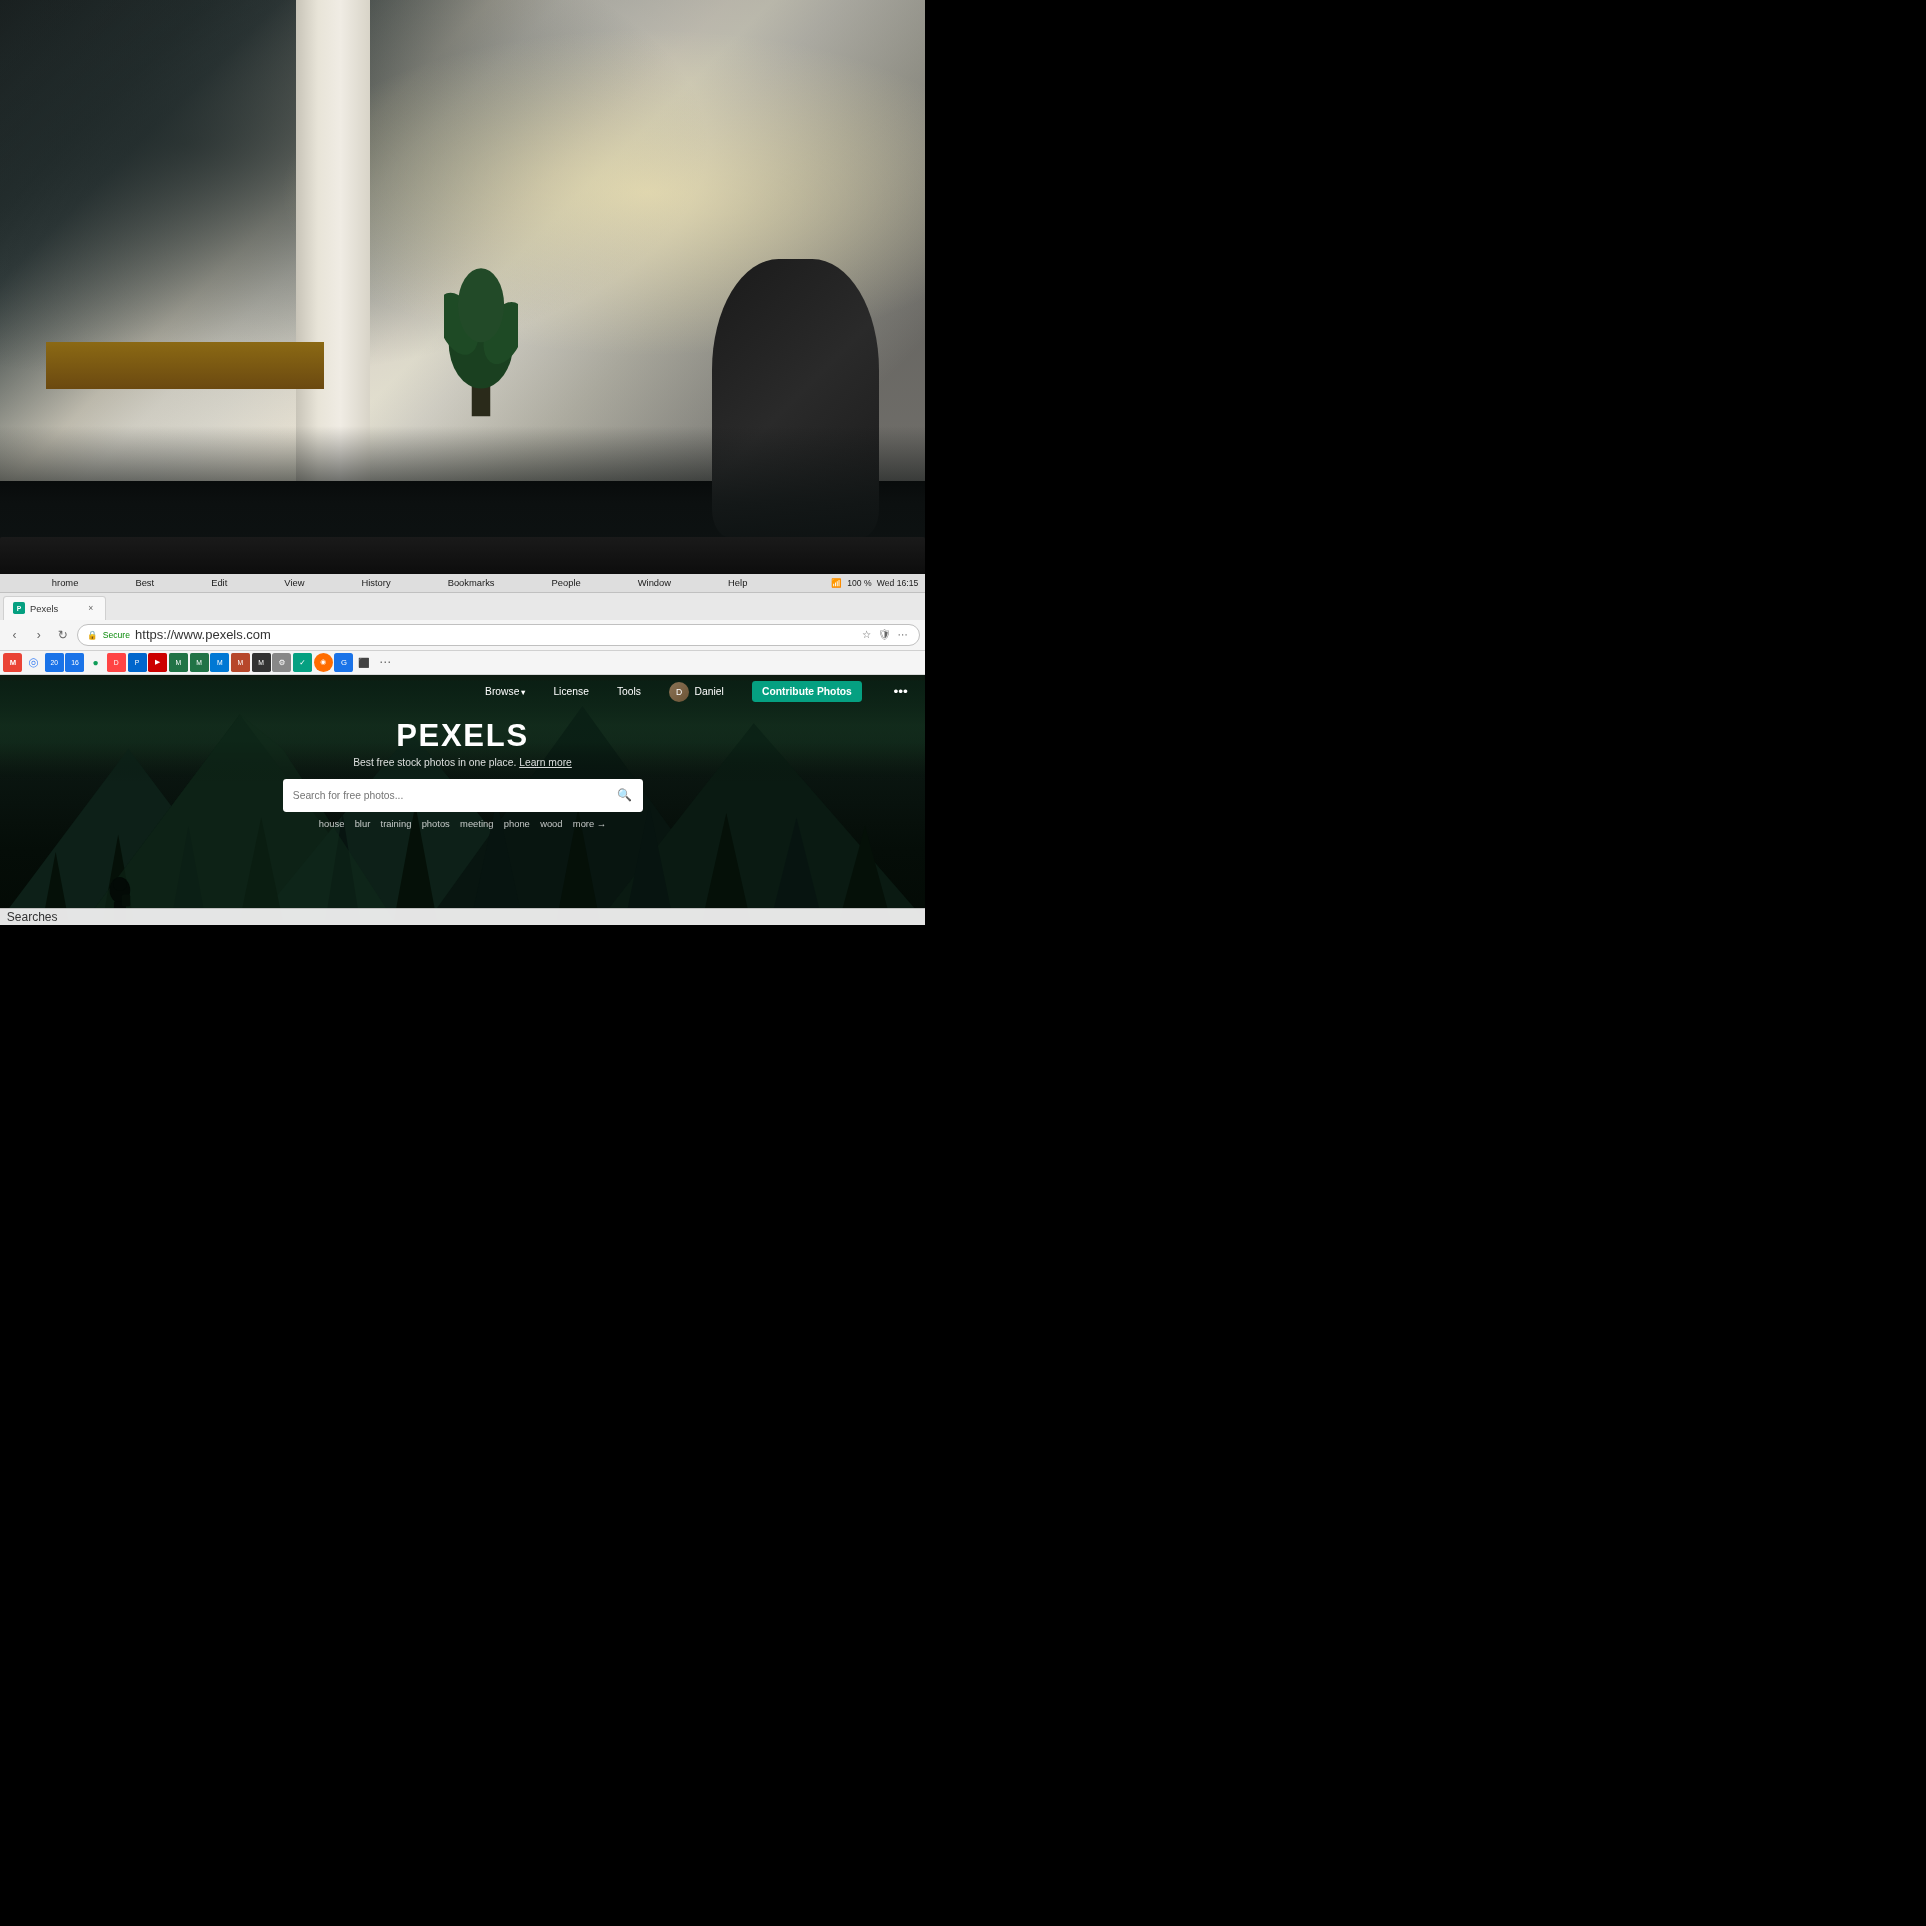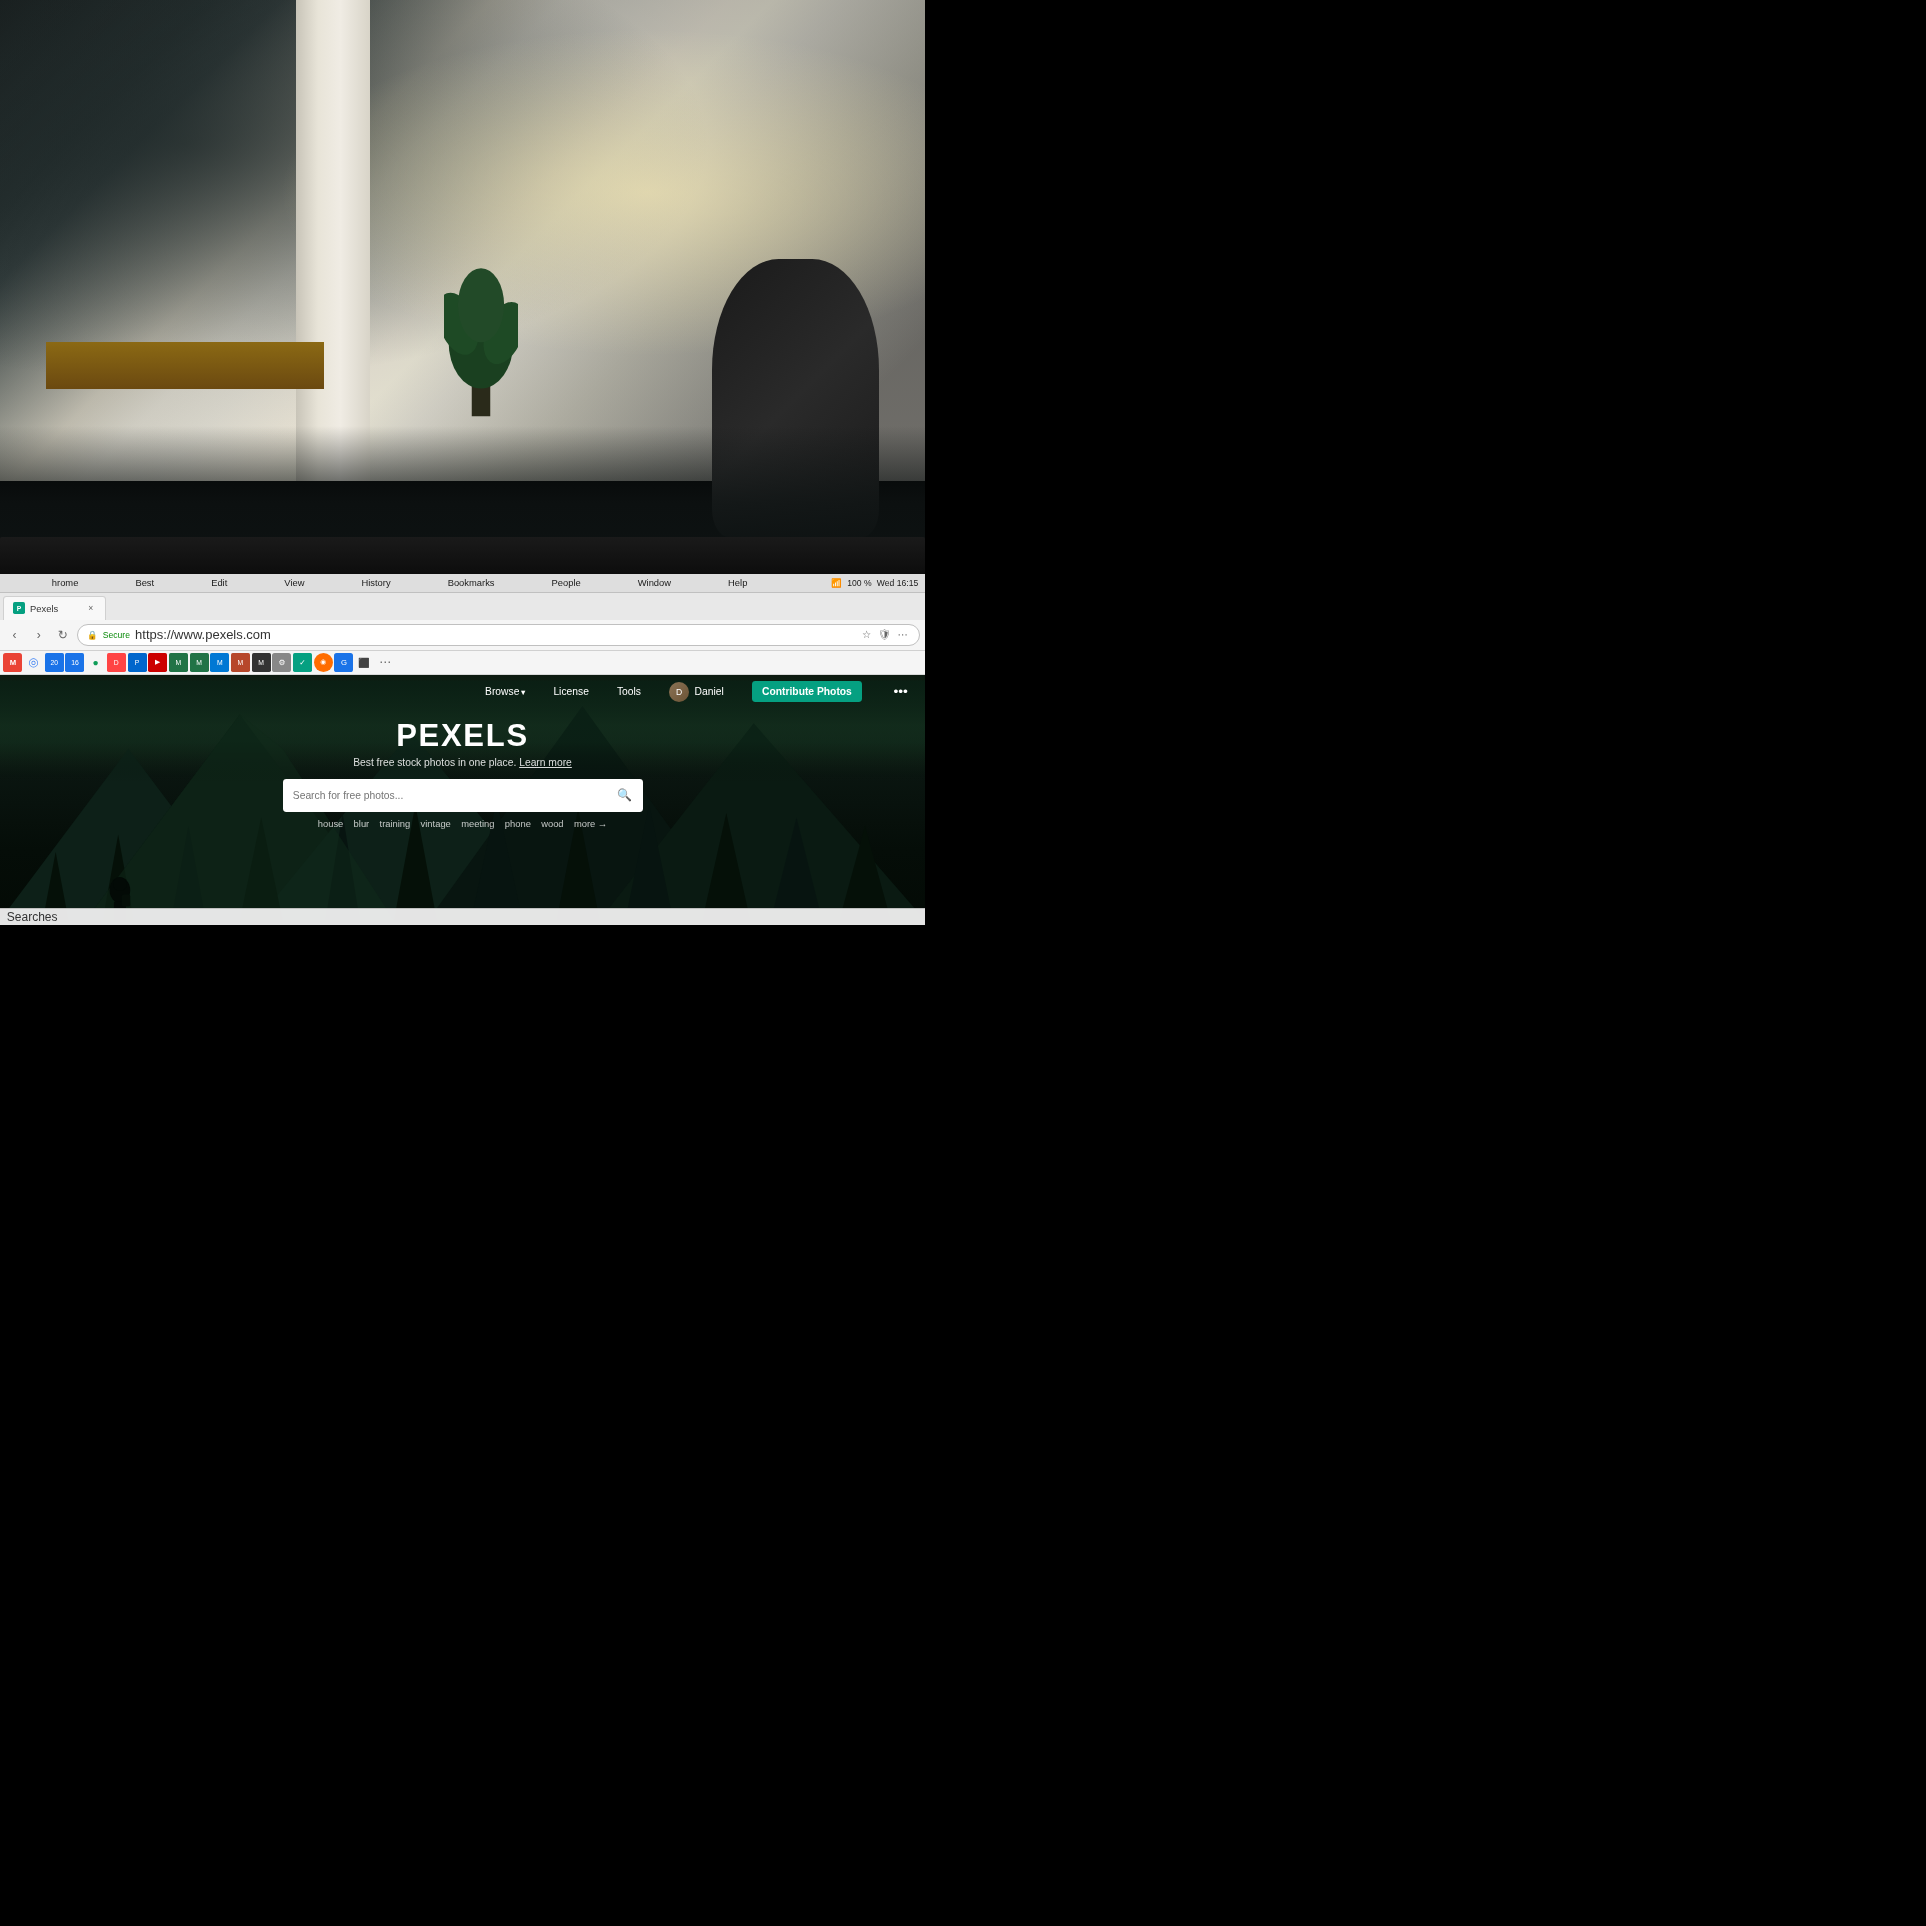--- a/index.html
+++ b/index.html
@@ -680,21 +680,21 @@
         <div class="pexels-search-bar">
           <input class="pexels-search-input" type="text" placeholder="Search for free photos..." style="">
           <span class="pexels-search-icon">🔍</span>
         </div>
       </div>
 
       <div class="pexels-tags">
         <span class="pexels-tag">house</span>
         <span class="pexels-tag">blur</span>
         <span class="pexels-tag">training</span>
-        <span class="pexels-tag">vintage</span>
+        <span class="pexels-tag">photos</span>
         <span class="pexels-tag">meeting</span>
         <span class="pexels-tag">phone</span>
         <span class="pexels-tag">wood</span>
         <span class="pexels-tag-more">more →</span>
       </div>
     </div>
   </div>
 
   <div class="statusbar-bottom">
     <span>Searches</span>

